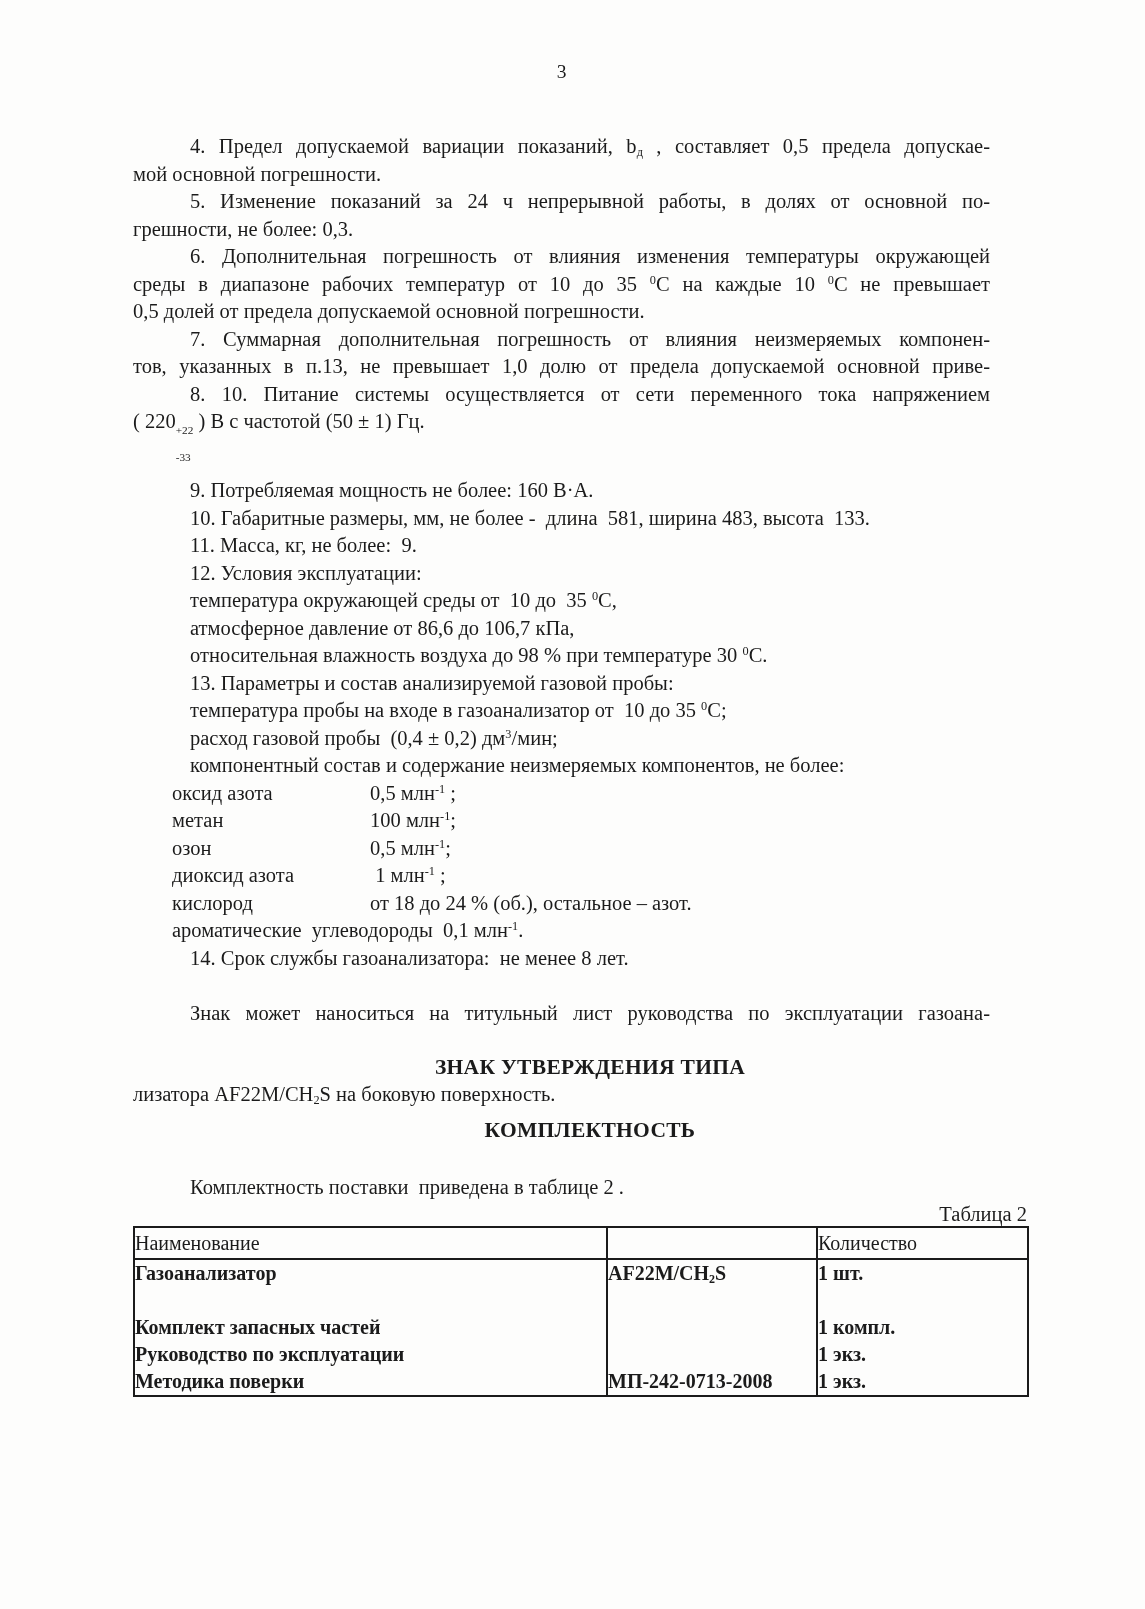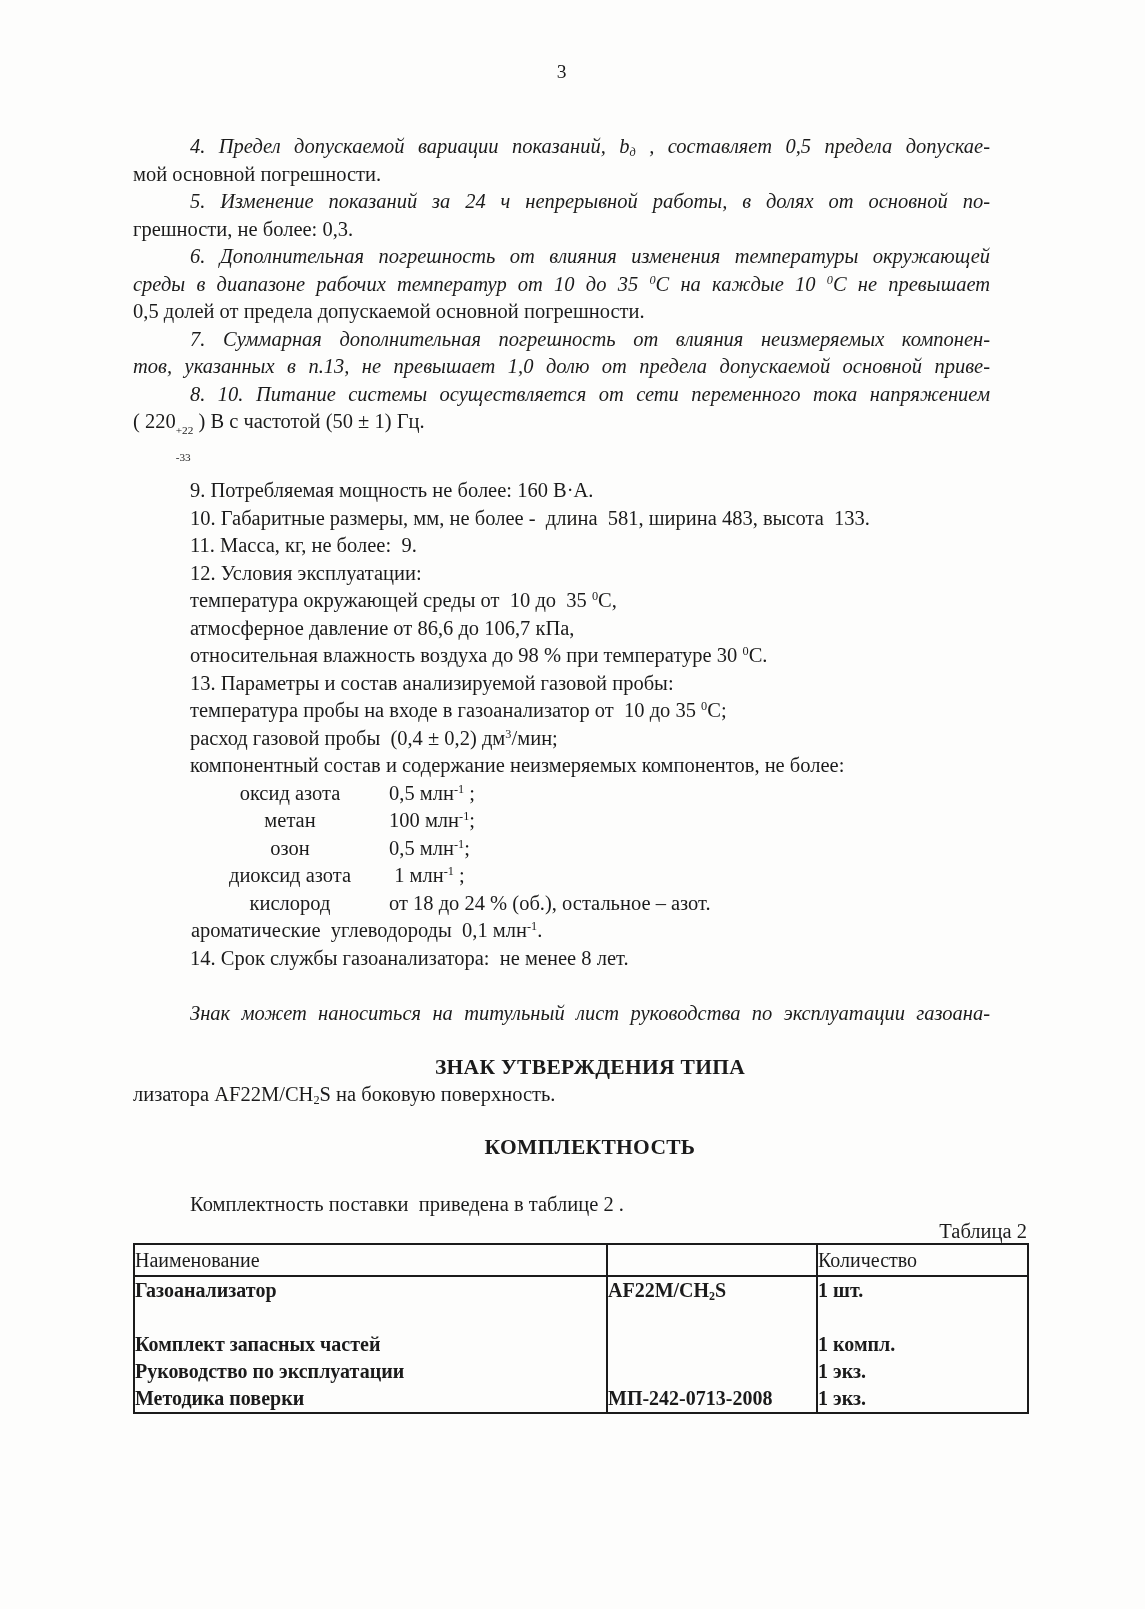--- a/index.html
+++ b/index.html
@@ -18,46 +18,46 @@
     position: absolute;
     top: 58px; left: 133px; width: 857px;
     text-align: center;
     font-size: 19.5px;
   }
   .content {
     position: absolute;
     top: 133px; left: 133px; width: 857px;
   }
   .line { min-height: 27.5px; }
-  .jline { text-align: justify; text-align-last: justify; font-style: italic; }
+  .jline { text-align: justify; text-align-last: justify; }
   .lline { white-space: pre-wrap; }
   .in { text-indent: 57px; }
   sup { font-size: 0.6em; line-height: 0; vertical-align: 0.6em; }
   sub { font-size: 0.6em; line-height: 0; vertical-align: -0.25em; }
   .stack {
     display: inline-flex;
     flex-direction: column;
     font-size: 0.55em;
     line-height: 1.05;
     vertical-align: -0.5em;
     letter-spacing: 0;
     gap: 16px;
   }
-  .comp { margin-left: 58px; display: flex; text-align: center; }
+  .comp { margin-left: 39px; display: flex; }
   .comp-name { min-width: 198px; white-space: pre; }
   .comp-val { white-space: pre; }
   .heading {
     font-weight: bold;
     font-size: 21.5px;
     margin-left: 57px;
     text-align: center;
     letter-spacing: 0.3px;
   }
   .h-type { margin-top: 26px; }
-  .h-compl { margin-top: 25px; }
+  .h-compl { margin-top: 8px; }
   .p-znak { margin-top: 28px; }
   .p-compl { margin-top: 30px; }
   .tbl-caption {
     width: 894px;
     text-align: right;
     line-height: 24px;
     min-height: 24px;
     padding-right: 2px;
   }
   table.t2 {

